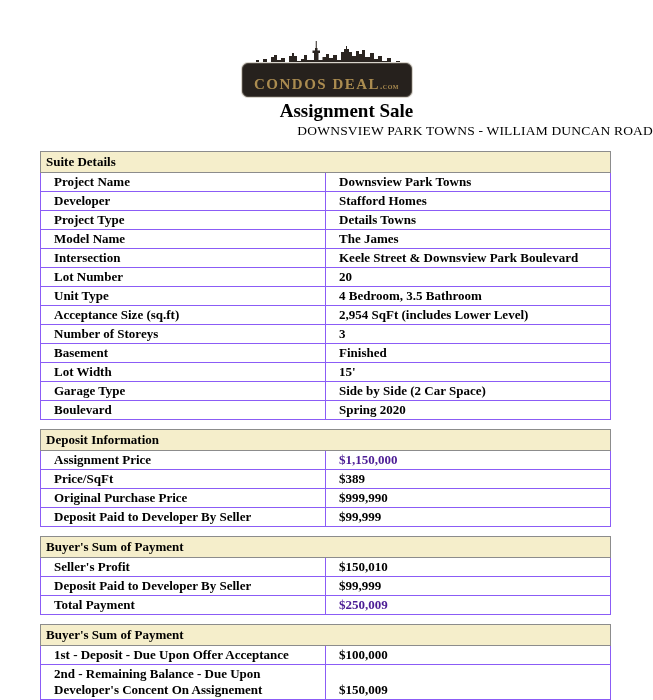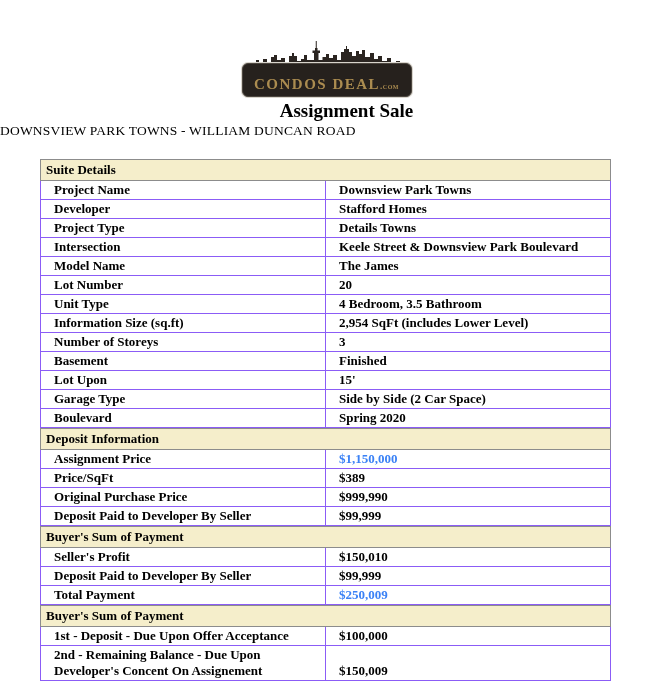--- a/index.html
+++ b/index.html
@@ -37,29 +37,29 @@
 
   
   .title {
     margin: 3px 0 1px 0;
     text-align: center;
     font-size: 19px;
     font-weight: bold;
     padding-left: 40px;
   }
   .subtitle {
-    margin: 0 0 20px 0;
-    text-align: left;
+    margin: 0 0 12px 0;
+    text-align: right;
     font-size: 13.5px;
     letter-spacing: .2px;
   }
 
   
   main { width: 571px; margin-left: 40px; }
-  section.table-wrap { }
+  section.table-wrap { margin-bottom: 9px; }
   table {
     width: 571px;
     border-collapse: collapse;
     border: 1px solid #7a7a7a;
     font-size: 13px;
     table-layout: fixed;
   }
   th.section-header {
     background: #f5eecb;
     text-align: left;
@@ -72,21 +72,21 @@
   td {
     border: 1px solid #8b5cf6;
     padding: 1px 13px;
     line-height: 16px;
     height: 18px;
     overflow: hidden;
     font-weight: bold;
   }
   td.label { width: 311px; }
   td.value { vertical-align: bottom; }
-  td.red { color: #3b82f6; }
+  td.red { color: #4c1d95; }
 </style>
 </head>
 <body>
 
 <div class="page">
 
   <header>
     <div class="logo-wrap">
       <svg class="skyline" viewBox="0 0 300 56" preserveAspectRatio="none" aria-hidden="true">
         <path fill="#2b2521" d="M0,56 L0,50 8,50 8,44 14,44 14,51 22,51 22,42 30,42 30,50 38,50
@@ -122,49 +122,49 @@
             </tr>
             <tr>
               <td class="label">Developer</td>
               <td class="value">Stafford Homes</td>
             </tr>
             <tr>
               <td class="label">Project Type</td>
               <td class="value">Details Towns</td>
             </tr>
             <tr>
+              <td class="label">Model Name</td>
+              <td class="value">The James</td>
+            </tr>
+            <tr>
               <td class="label">Intersection</td>
               <td class="value">Keele Street &amp; Downsview Park Boulevard</td>
             </tr>
             <tr>
-              <td class="label">Model Name</td>
-              <td class="value">The James</td>
-            </tr>
-            <tr>
               <td class="label">Lot Number</td>
               <td class="value">20</td>
             </tr>
             <tr>
               <td class="label">Unit Type</td>
               <td class="value">4 Bedroom, 3.5 Bathroom</td>
             </tr>
             <tr>
-              <td class="label">Information Size (sq.ft)</td>
+              <td class="label">Acceptance Size (sq.ft)</td>
               <td class="value">2,954 SqFt (includes Lower Level)</td>
             </tr>
             <tr>
               <td class="label">Number of Storeys</td>
               <td class="value">3</td>
             </tr>
             <tr>
               <td class="label">Basement</td>
               <td class="value">Finished</td>
             </tr>
             <tr>
-              <td class="label">Lot Upon</td>
+              <td class="label">Lot Width</td>
               <td class="value">15'</td>
             </tr>
             <tr>
               <td class="label">Garage Type</td>
               <td class="value">Side by Side (2 Car Space)</td>
             </tr>
             <tr>
               <td class="label">Boulevard</td>
               <td class="value">Spring 2020</td>
             </tr>

